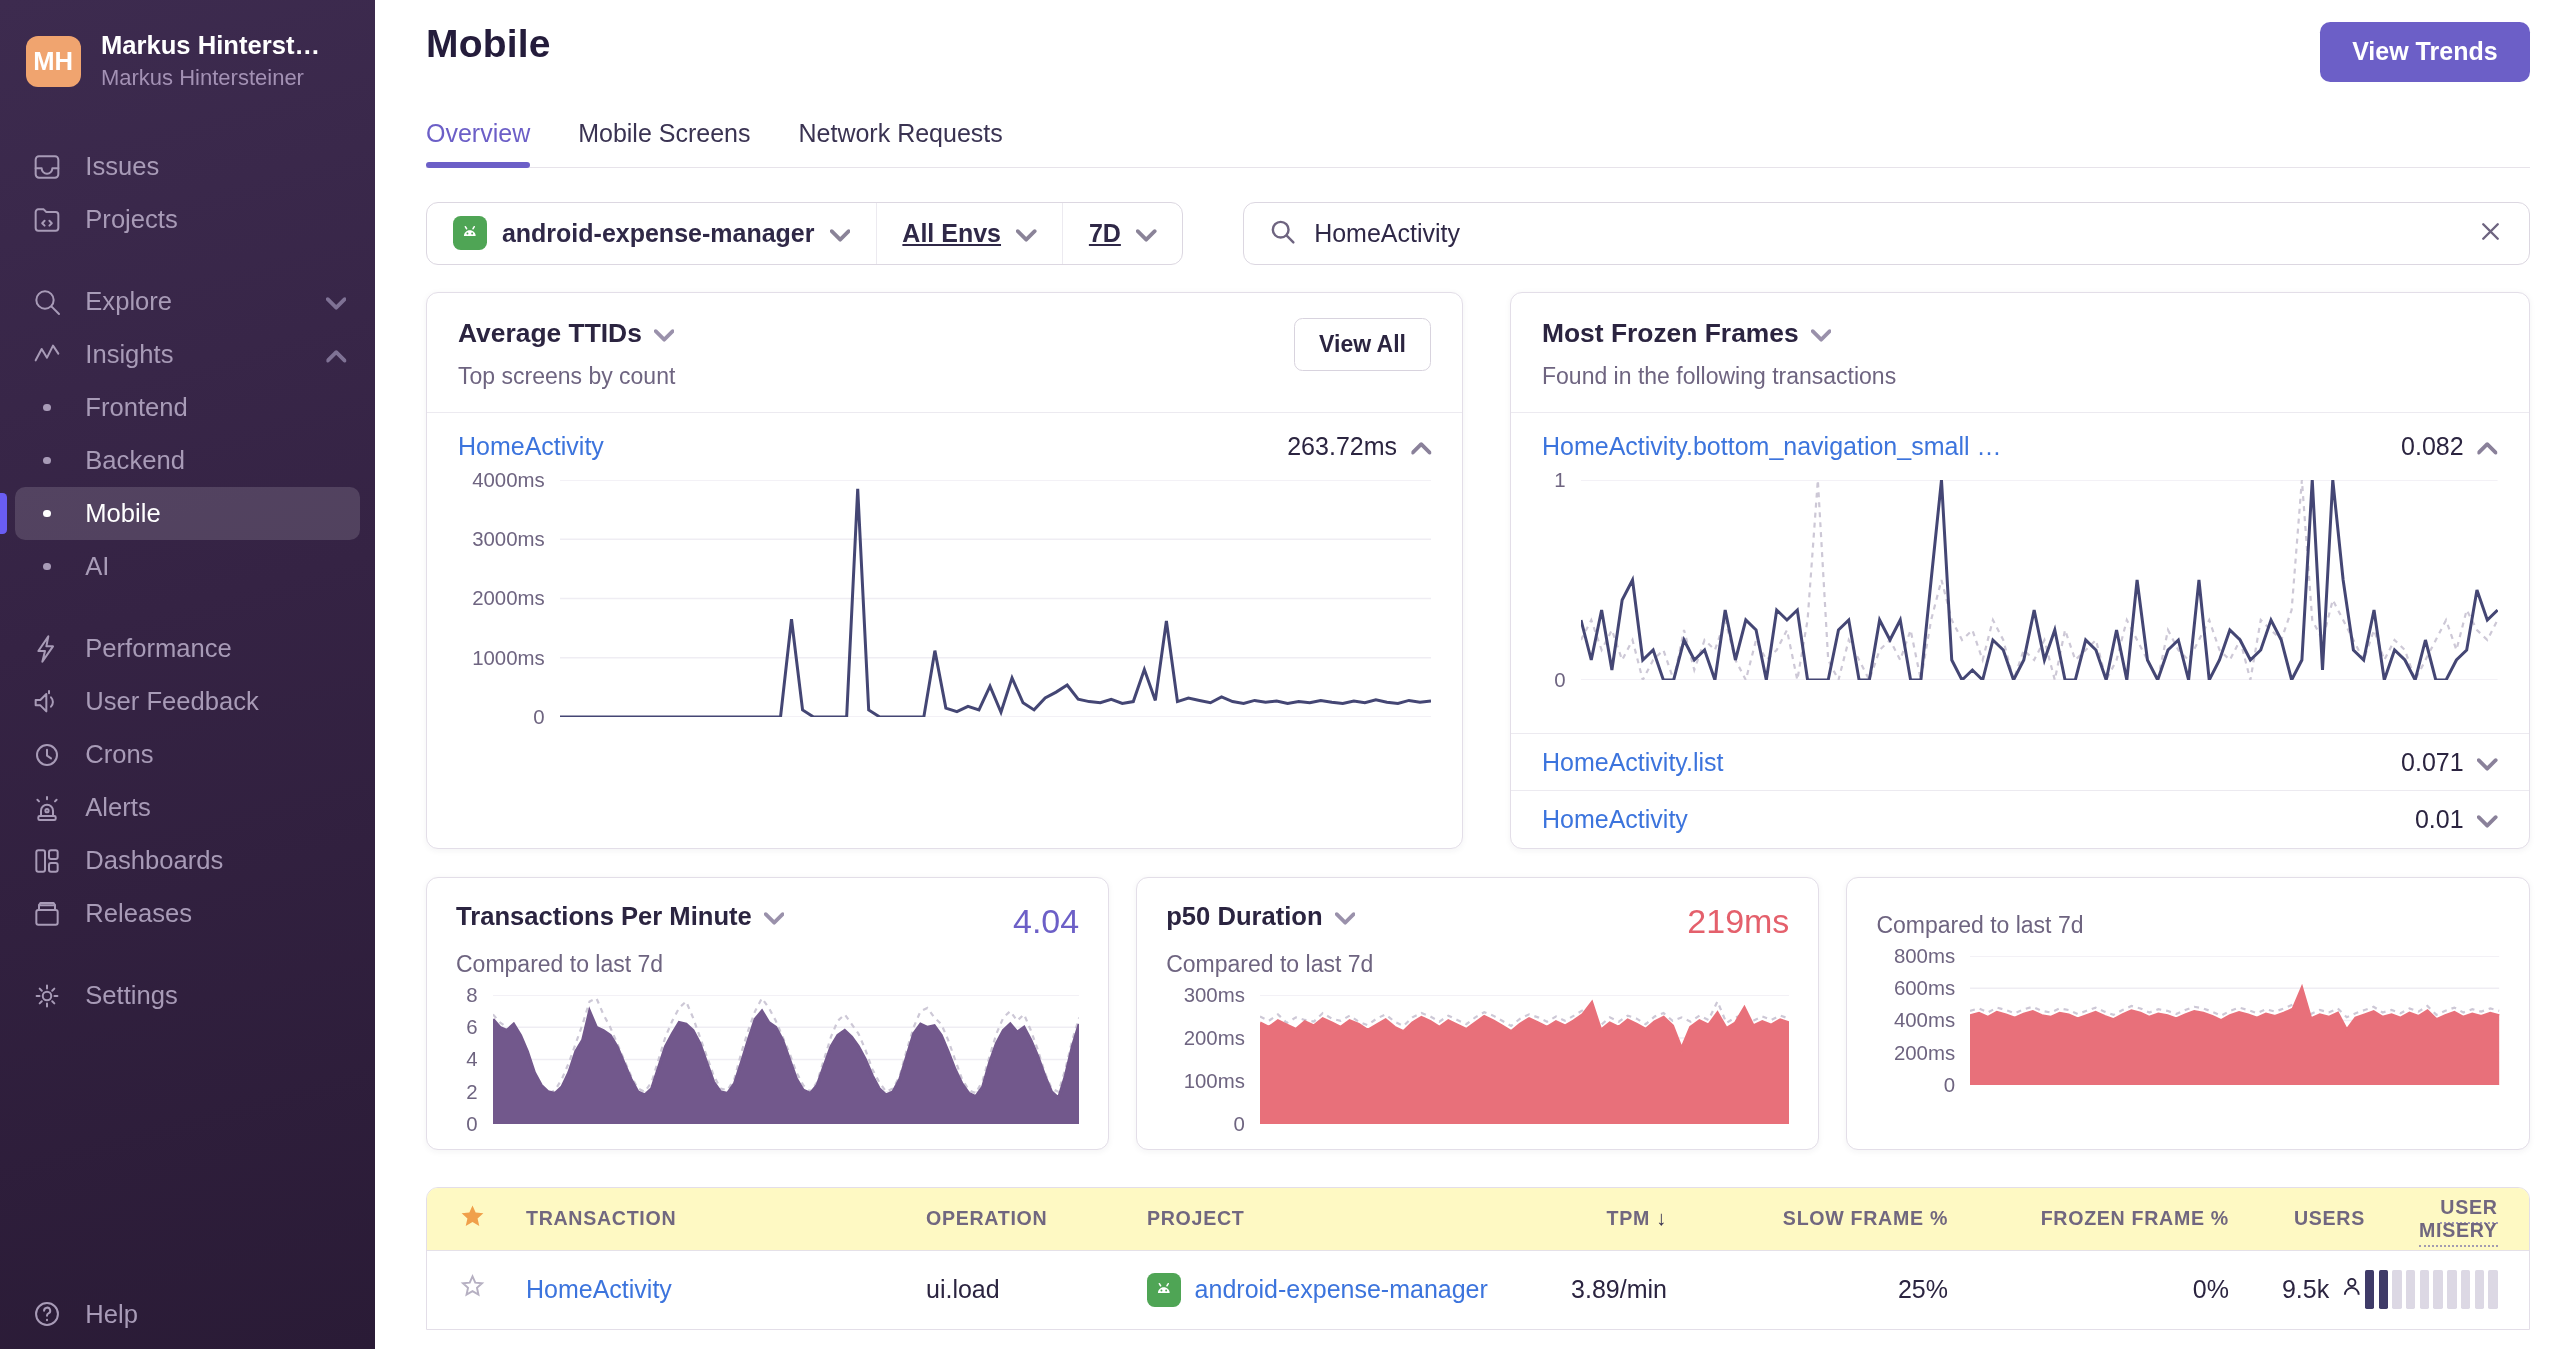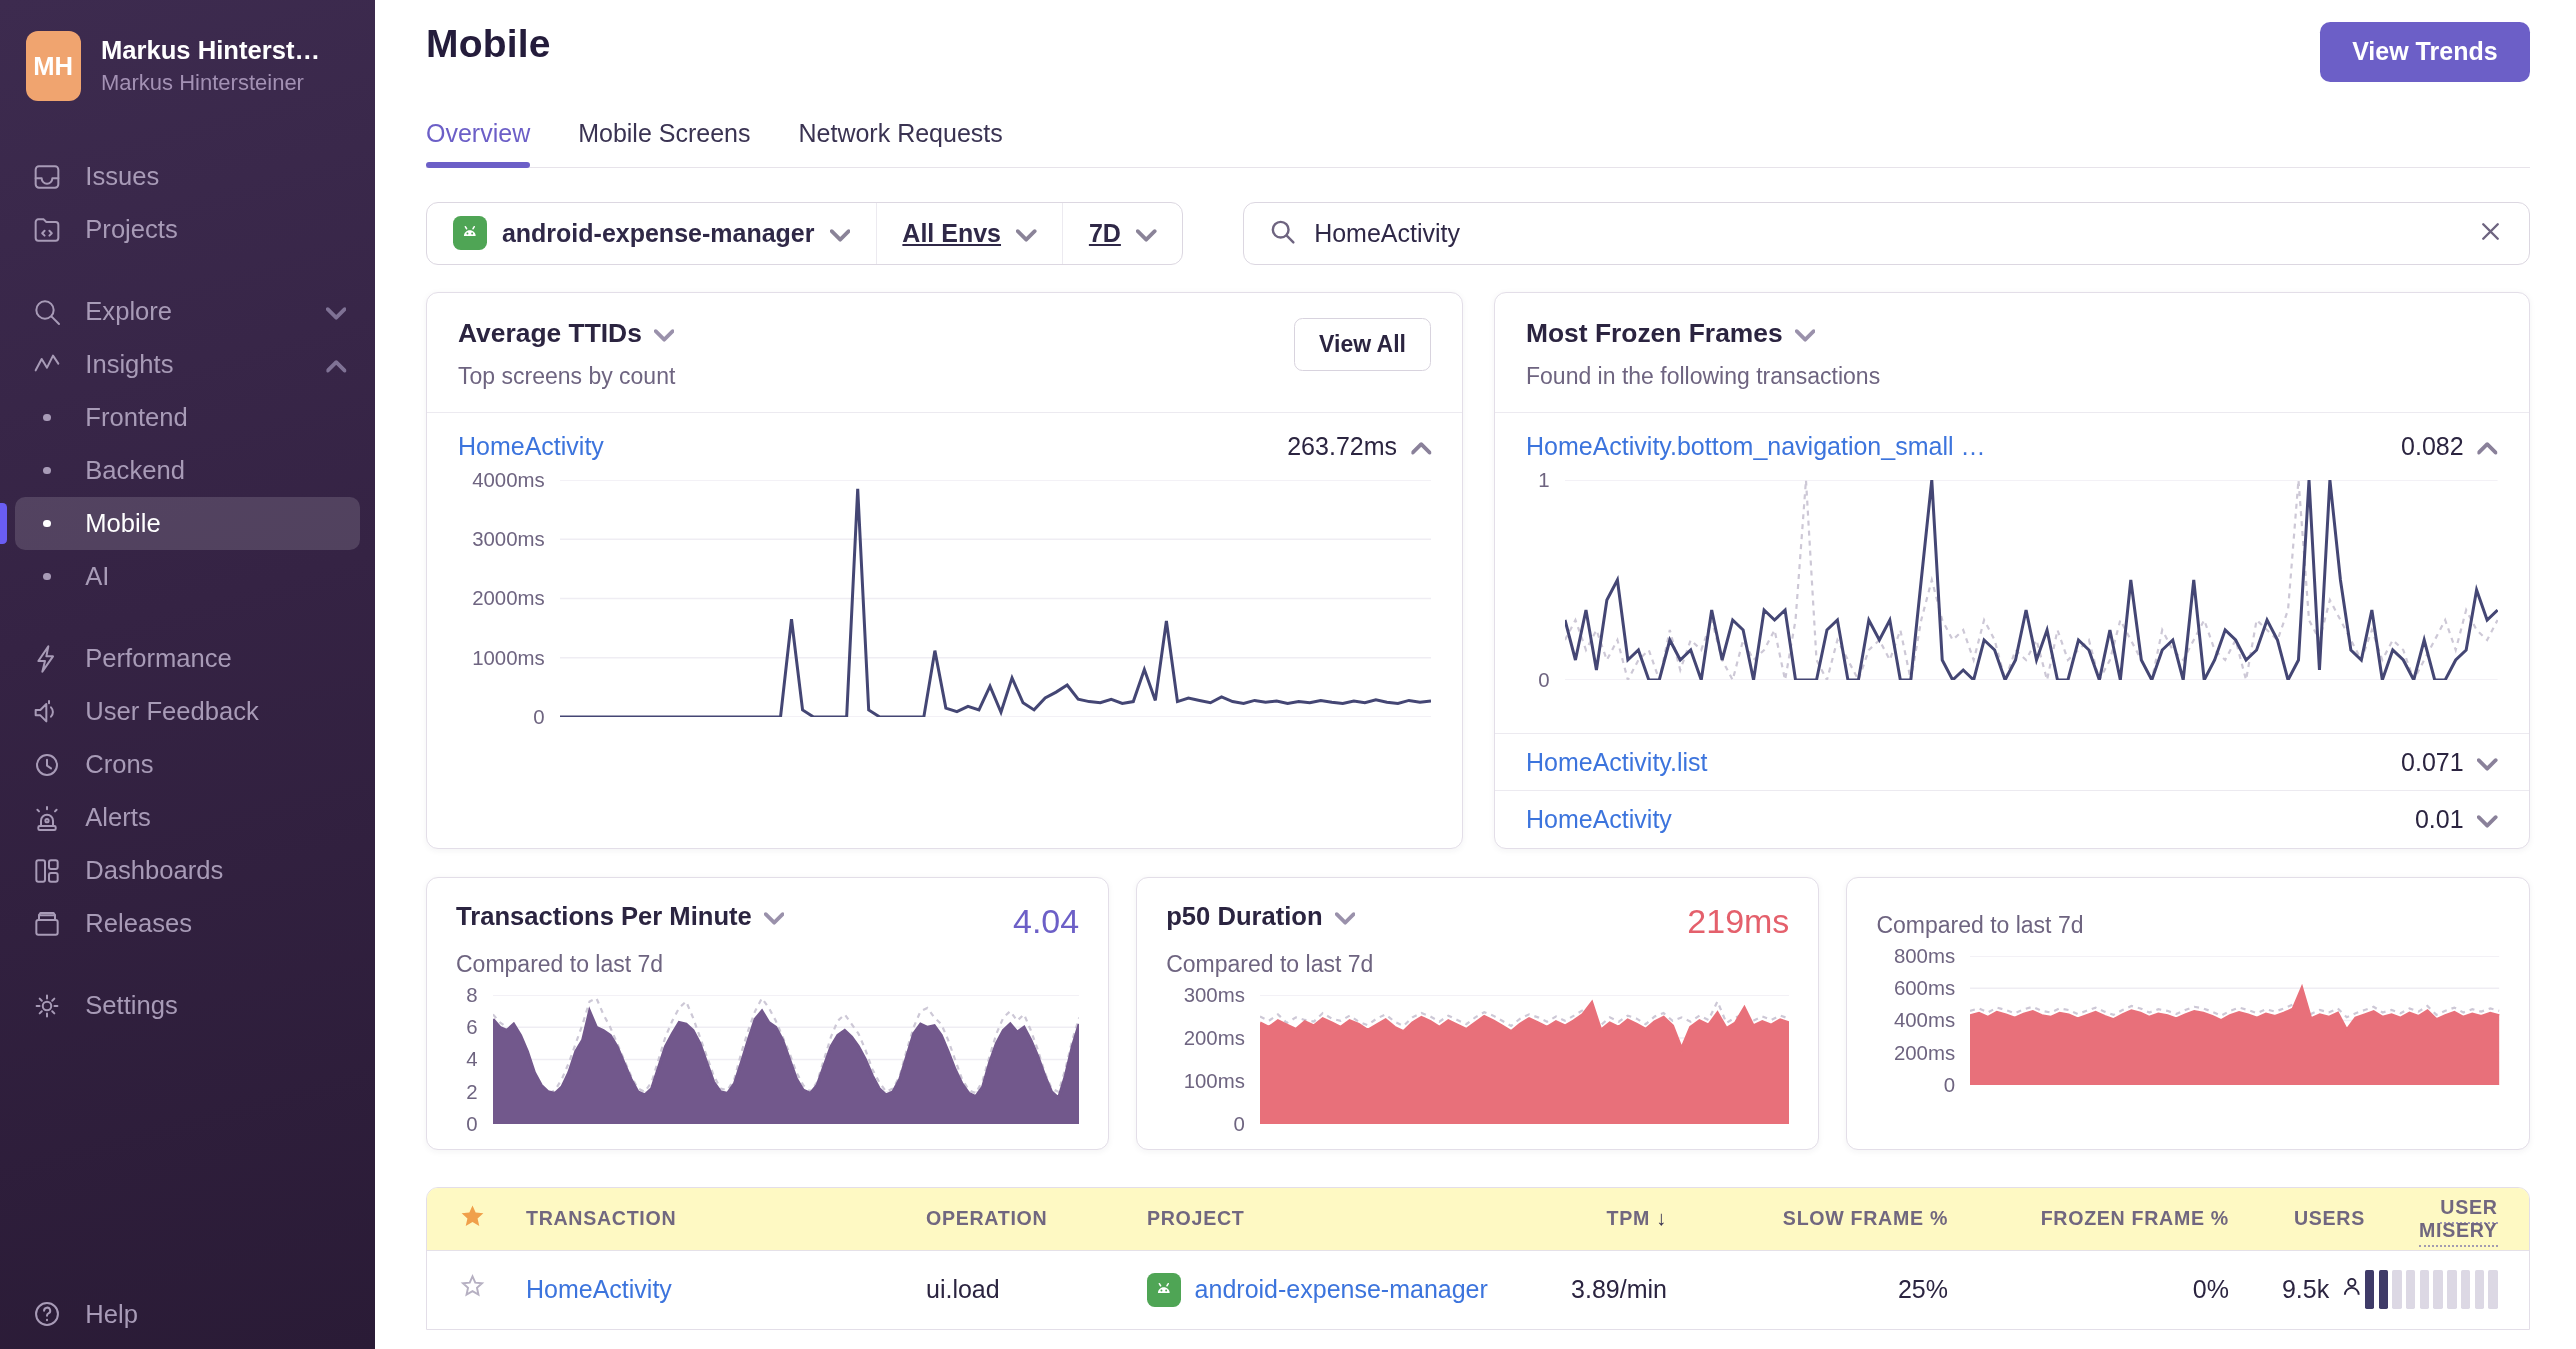--- a/index.html
+++ b/index.html
@@ -5,21 +5,21 @@
   * { box-sizing: border-box; margin: 0; padding: 0; }
   html,body { width:2576px; height:1349px; overflow:hidden; background:#fff;
     font-family:"Liberation Sans", sans-serif; color:#2b2440; }
   .app { display:flex; height:100%; }
 
   
   .side { position:relative; flex:0 0 375px; display:flex; flex-direction:column;
     padding:31px 0 8.5px; color:#a89bb7;
     background:linear-gradient(165deg,#3d2b4f 0%,#352344 45%,#2a1b36 100%); }
   .user { display:flex; gap:20.4px; align-items:center; padding:0 25.6px; margin-bottom:49px; }
-  .avatar { width:55px; height:70px; border-radius:12px; background:#f0a46f; color:#fff;
+  .avatar { width:55px; height:51px; border-radius:12px; background:#f0a46f; color:#fff;
     font-weight:bold; font-size:25.6px; display:flex; align-items:center; justify-content:center; flex:0 0 55px;}
   .uname { color:#fff; font-weight:bold; font-size:25.6px; white-space:nowrap; }
   .uorg  { color:#a391b4; font-size:22px; margin-top:5.1px; white-space:nowrap; }
   .sgroup { margin-bottom:29px; }
   .sitem { display:flex; align-items:center; height:53px; margin:0 15.3px; padding:0 13.6px;
     border-radius:10.2px; font-size:25.6px; position:relative; cursor:pointer; }
   .sitem.sel { background:rgba(255,255,255,0.14); color:#fff; }
   .sicon { width:36px; display:flex; justify-content:center; align-items:center; }
   .sicon svg { width:32px; height:32px; stroke:currentColor; fill:none; stroke-width:1.5;
     stroke-linecap:round; stroke-linejoin:round; }
@@ -57,21 +57,21 @@
     border-radius:12px; height:63px; padding:0 24px; background:#fff; }
   .searchbox input { flex:1; border:none; outline:none; font-size:25px; color:#2f2847;
     font-family:"Liberation Sans",sans-serif; background:transparent; }
   .icon24 svg { width:29px; height:29px; stroke:#6e6480; fill:none; stroke-width:2; stroke-linecap:round; }
 
   
   .card { background:#fff; border:1.7px solid #e3dee8; border-radius:12px;
     box-shadow:0 1.7px 6.8px rgba(43,32,68,0.05); }
   .cards-top { display:flex; gap:31px; margin-top:27px; }
   .card.ttids  { width:1037px; height:557px; display:flex; flex-direction:column; }
-  .card.frozen { flex:1; height:557px; display:flex; flex-direction:column; }
+  .card.frozen { flex:1; height:557px; display:flex; flex-direction:column;margin-left:16px; }
   .card-head { display:flex; justify-content:space-between; align-items:flex-start;
     padding:25.6px 31px 22px; border-bottom:1.7px solid #eceaf0; }
   .card-title { font-size:26.4px; font-weight:bold; color:#2b2440; display:flex;
     align-items:center; gap:12px; }
   .card-title .chev { color:#9a91ab; }
   .card-sub { font-size:23px; color:#6e6480; margin-top:13.6px; }
   .btn-secondary { border:1.7px solid #d8d3de; border-radius:8.5px; background:#fff; font-size:23px;
     font-weight:bold; color:#2b2440; padding:12px 24px; cursor:pointer;
     font-family:"Liberation Sans",sans-serif; }
   .acc-row { display:flex; justify-content:space-between; align-items:center; padding:19px 31px; }

